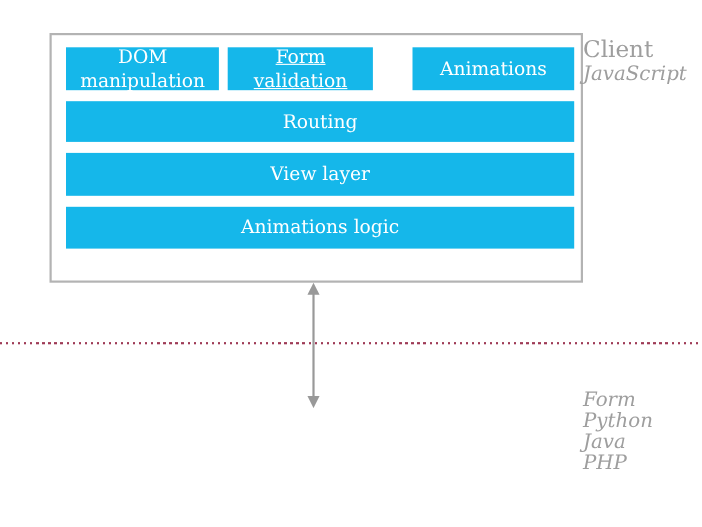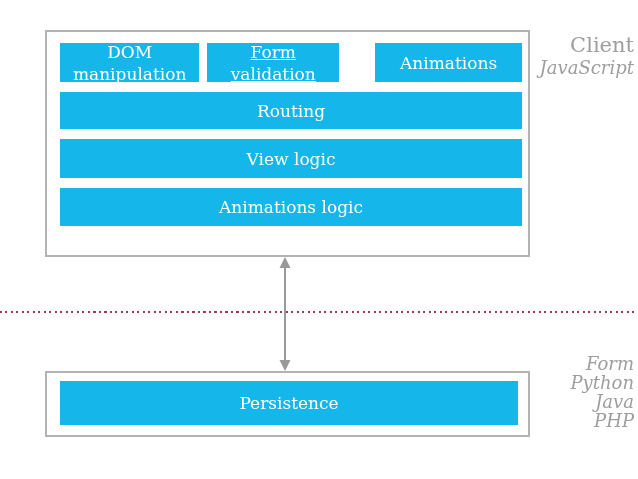--- a/index.html
+++ b/index.html
@@ -62,21 +62,21 @@
   .fb-3 { flex: 157 1 0; margin-left: 28px; }
   .bar-routing   { height: 37px; }
   .bar-view      { height: 39px; }
   .bar-applogic  { height: 38px; }
   .bar-persist   { height: 44px; flex: none; }
 
   
   .side-label {
     position: absolute;
     width: 104px;
-    text-align: right;
+    text-align: left;
     color: #9e9e9e;
   }
   .side-label .big {
     font-size: 21px;
     line-height: 26px;
   }
   .side-label .sub {
     font-style: italic;
     font-size: 18px;
     line-height: 19px;
@@ -117,45 +117,40 @@
         <span>Form validation</span>
       </div>
       <div class="blue fb-3">
         <span>Animations</span>
       </div>
     </div>
     <div class="blue bar-routing">
       <span>Routing</span>
     </div>
     <div class="blue bar-view">
-      <span>View logic</span>
+      <span>View layer</span>
     </div>
     <div class="blue bar-applogic">
       <span>Animations logic</span>
     </div>
   </div>
 
   <div class="side-label client-label">
     <div class="big">Client</div>
     <div class="sub">JavaScript</div>
   </div>
 
   <svg class="arrow" viewBox="0 0 18 114" xmlns="http://www.w3.org/2000/svg">
     <line x1="9" y1="9" x2="9" y2="105" stroke="#999999" stroke-width="2"></line>
     <polygon points="9,0 3.5,11 14.5,11" fill="#999999"></polygon>
     <polygon points="9,114 3.5,103 14.5,103" fill="#999999"></polygon>
   </svg>
 
   <div class="divider"></div>
 
-  <div class="group-box server-box">
-    <div class="blue bar-persist">
-      <span>Persistence</span>
-    </div>
-  </div>
 
   <div class="side-label server-label">
     <div class="sub">Form</div>
     <div class="sub">Python</div>
     <div class="sub">Java</div>
     <div class="sub">PHP</div>
   </div>
 
 </div>
 

